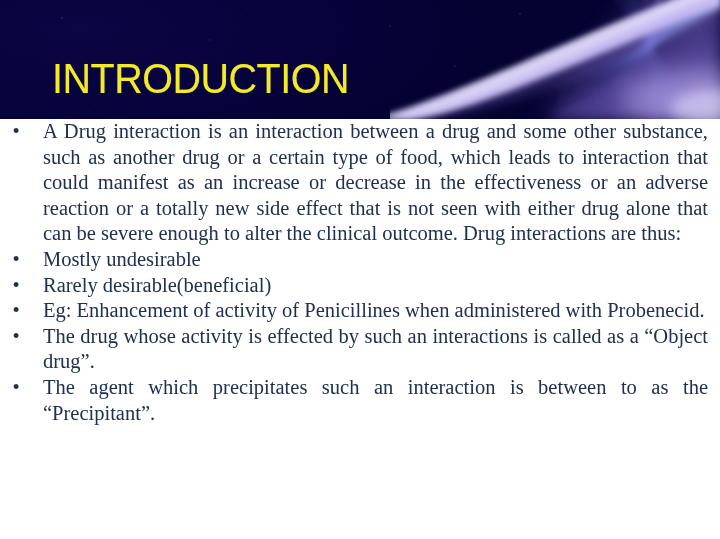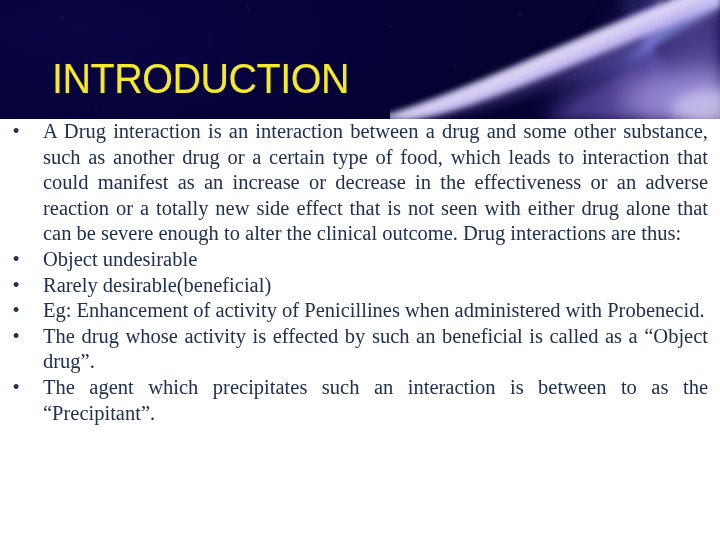--- a/index.html
+++ b/index.html
@@ -210,36 +210,36 @@
   <div id="body">
     <ul class="bullets">
 
       <li class="para">
         <span class="marker">•</span>
         <span class="btext"> A Drug interaction is an interaction between a drug and some other substance, such as another drug or a certain type of food, which leads to interaction that could manifest as an increase or decrease in the effectiveness or an adverse reaction or a totally new side effect that is not seen with either drug alone that can be severe enough to alter the clinical outcome. Drug interactions are thus:</span>
       </li>
 
       <li class="tight">
         <span class="marker">•</span>
-        <span class="btext"> Object undesirable</span>
+        <span class="btext"> Mostly undesirable</span>
       </li>
 
       <li class="gap">
         <span class="marker">•</span>
         <span class="btext"> Rarely desirable(beneficial)</span>
       </li>
 
       <li class="gap">
         <span class="marker">•</span>
         <span class="btext"> Eg: Enhancement of activity of Penicillines when administered with Probenecid.</span>
       </li>
 
       <li class="gap">
         <span class="marker">•</span>
-        <span class="btext">The drug whose activity is effected by such an beneficial is called as a “Object drug”.</span>
+        <span class="btext">The drug whose activity is effected by such an interactions is called as a “Object drug”.</span>
       </li>
 
       <li class="gap">
         <span class="marker">•</span>
         <span class="btext">The agent which precipitates such an interaction is between to as the “Precipitant”.</span>
       </li>
 
     </ul>
   </div>
 </div>

